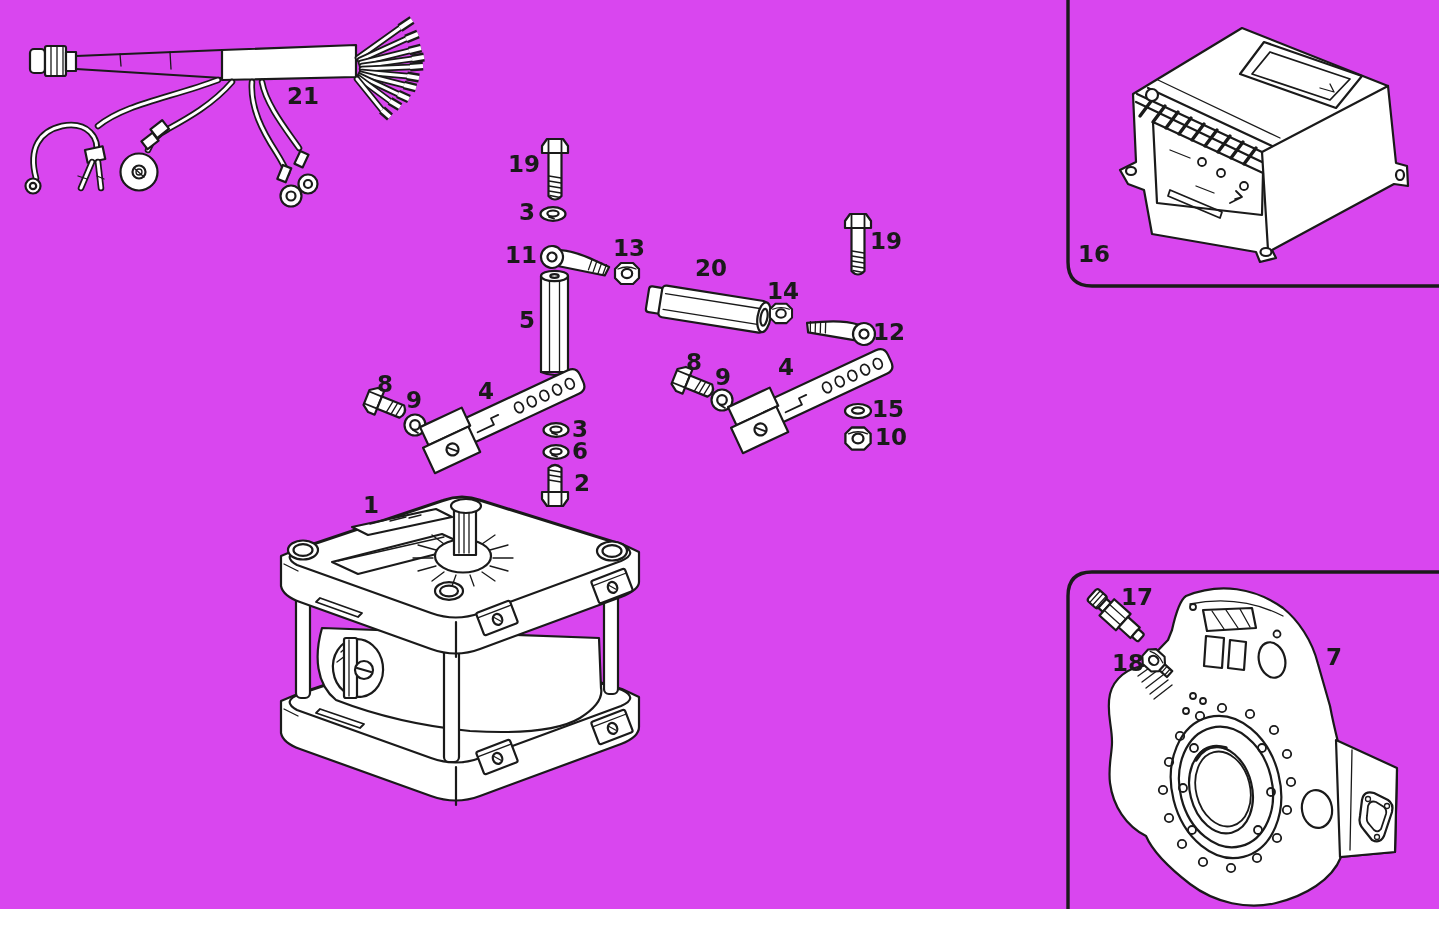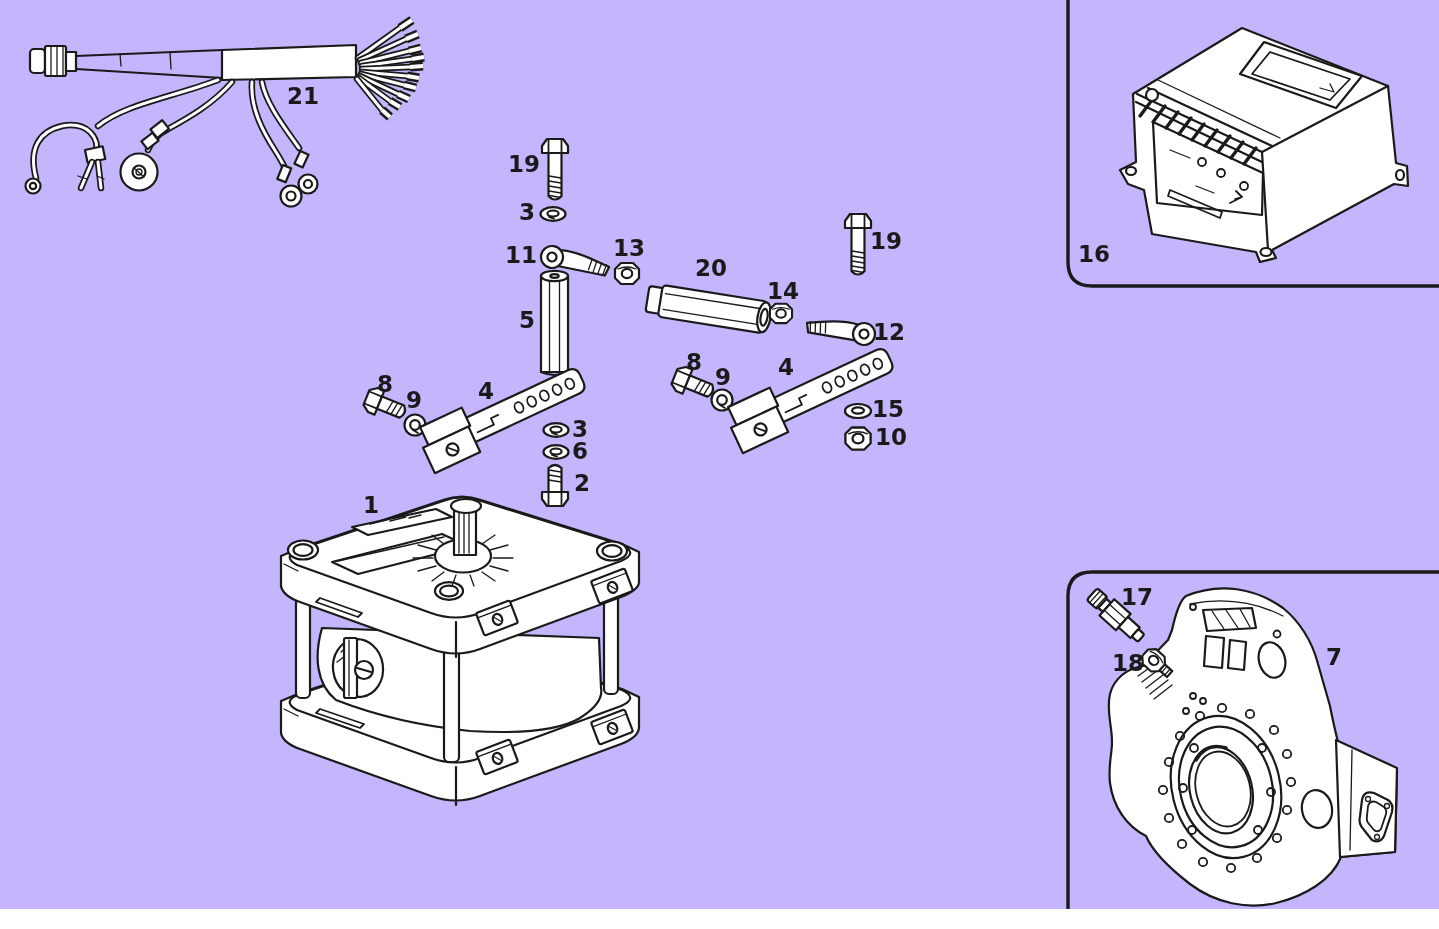--- a/index.html
+++ b/index.html
@@ -1,16 +1,16 @@
 <!DOCTYPE html>
 <html><head>
 <meta charset="utf-8">
 <style>
   html,body{margin:0;padding:0;background:#fff;}
-  .stage{position:relative;width:1439px;height:909px;background:#c4b5fd;overflow:hidden;
+  .stage{position:relative;width:1439px;height:909px;background:#d946ef;overflow:hidden;
          font-family:"DejaVu Sans",sans-serif;}
   svg{position:absolute;left:0;top:0;}
   .s{fill:none;stroke:#1a1a1a;stroke-width:2.2;stroke-linecap:round;stroke-linejoin:round;}
   .f{fill:#ffffff;stroke:#1a1a1a;stroke-width:2.2;stroke-linejoin:round;stroke-linecap:round;}
   .t1{stroke-width:1.3;}
   .t2{stroke-width:1.8;}
   .t3{stroke-width:3.4;}
   .wire-o{fill:none;stroke:#1a1a1a;stroke-width:6.5;stroke-linecap:round;}
   .wire-i{fill:none;stroke:#ffffff;stroke-width:3;stroke-linecap:round;}
   .term-o{fill:none;stroke:#1a1a1a;stroke-width:9;stroke-linecap:butt;}

